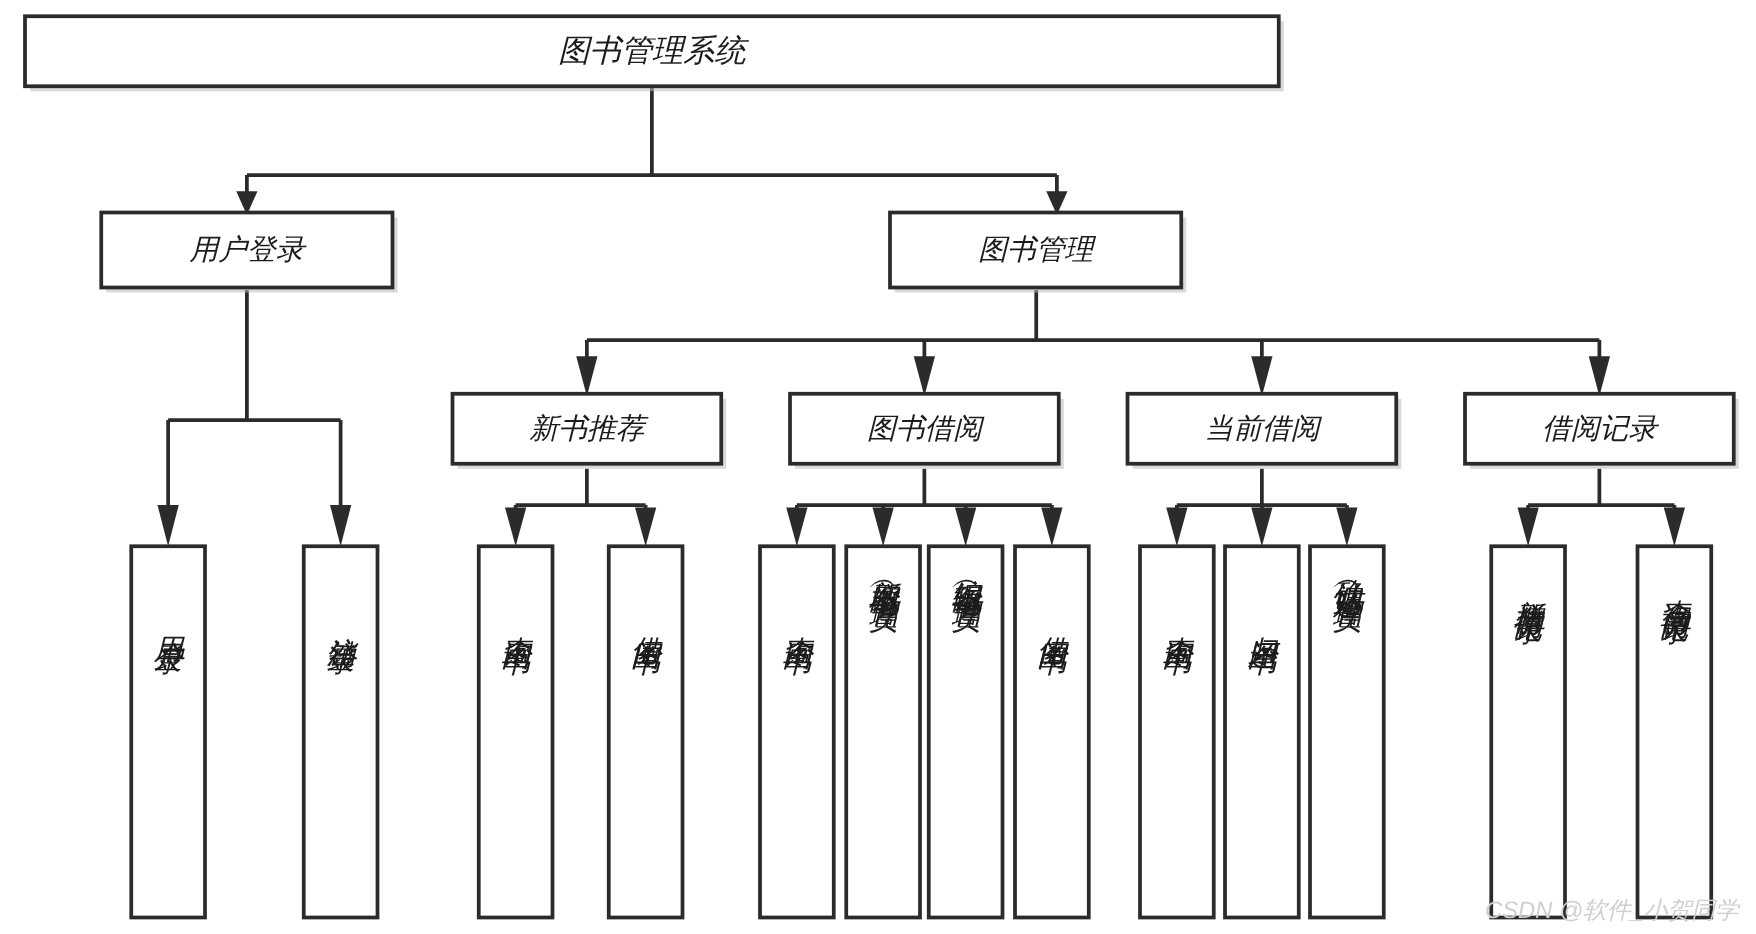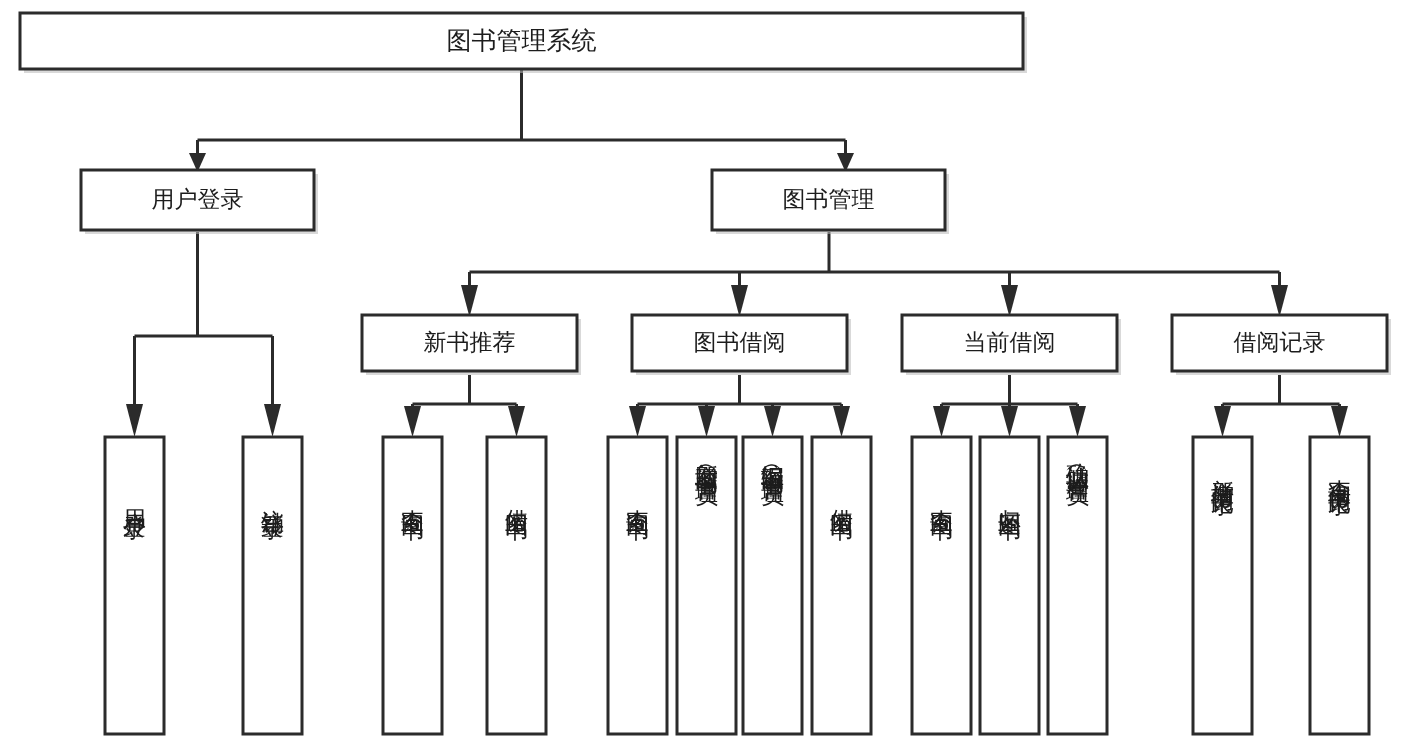--- a/index.html
+++ b/index.html
@@ -10,20 +10,21 @@
   body {
     width: 1405px;
     height: 747px;
     font-family: "Liberation Sans", "DejaVu Sans", sans-serif;
     overflow: hidden;
   }
   #diagram-root {
     position: relative;
     width: 1405px;
     height: 747px;
+    font-style: italic;
   }
   svg#flow {
     position: absolute;
     left: 0;
     top: 0;
     width: 1405px;
     height: 747px;
     display: block;
   }
   .node-rect {
@@ -244,13 +245,14 @@
     <span class="leaf-label" style="margin-top:8px;">确认归还（管理员）</span>
   </div>
 
   <div class="leaf-label-wrap" style="left:1193px; top:437px; width:59px; height:297px;">
     <span class="leaf-label" style="margin-top:24px;">新增借阅记录</span>
   </div>
   <div class="leaf-label-wrap" style="left:1310px; top:437px; width:59px; height:297px;">
     <span class="leaf-label" style="margin-top:24px;">查询借阅记录</span>
   </div>
 
+  <div class="watermark">CSDN @软件_小贺同学</div>
 </div>
 
 </body></html>

